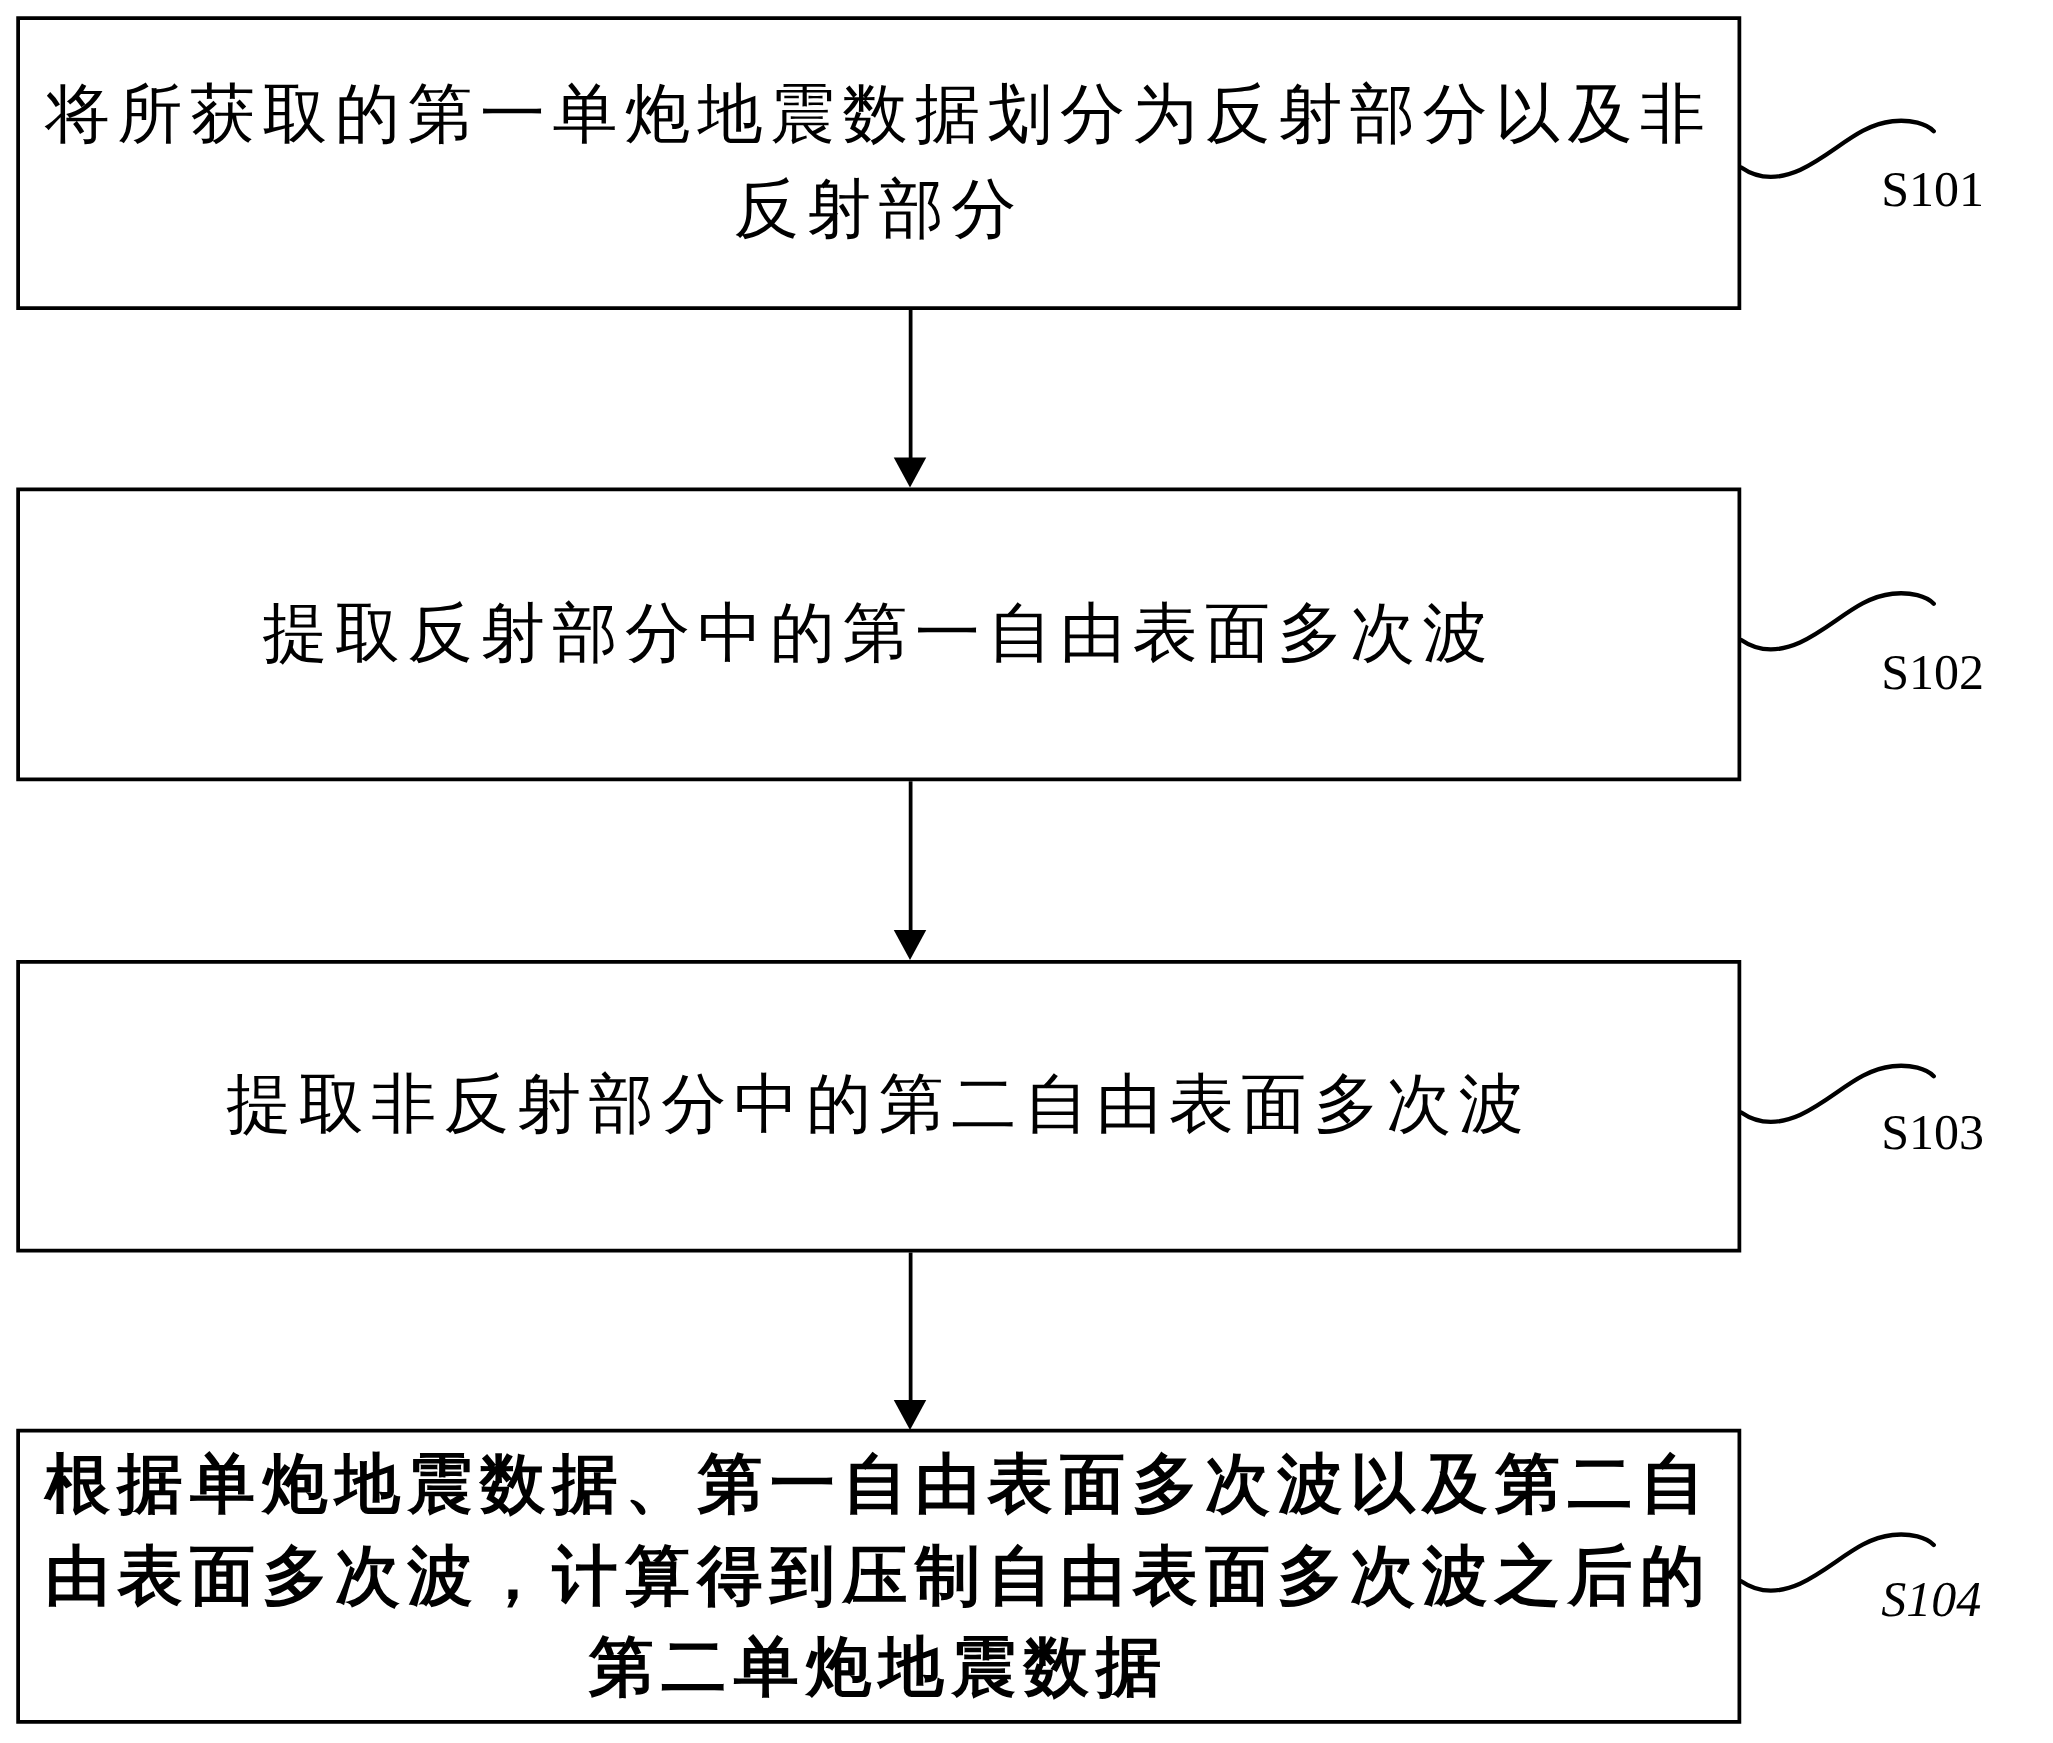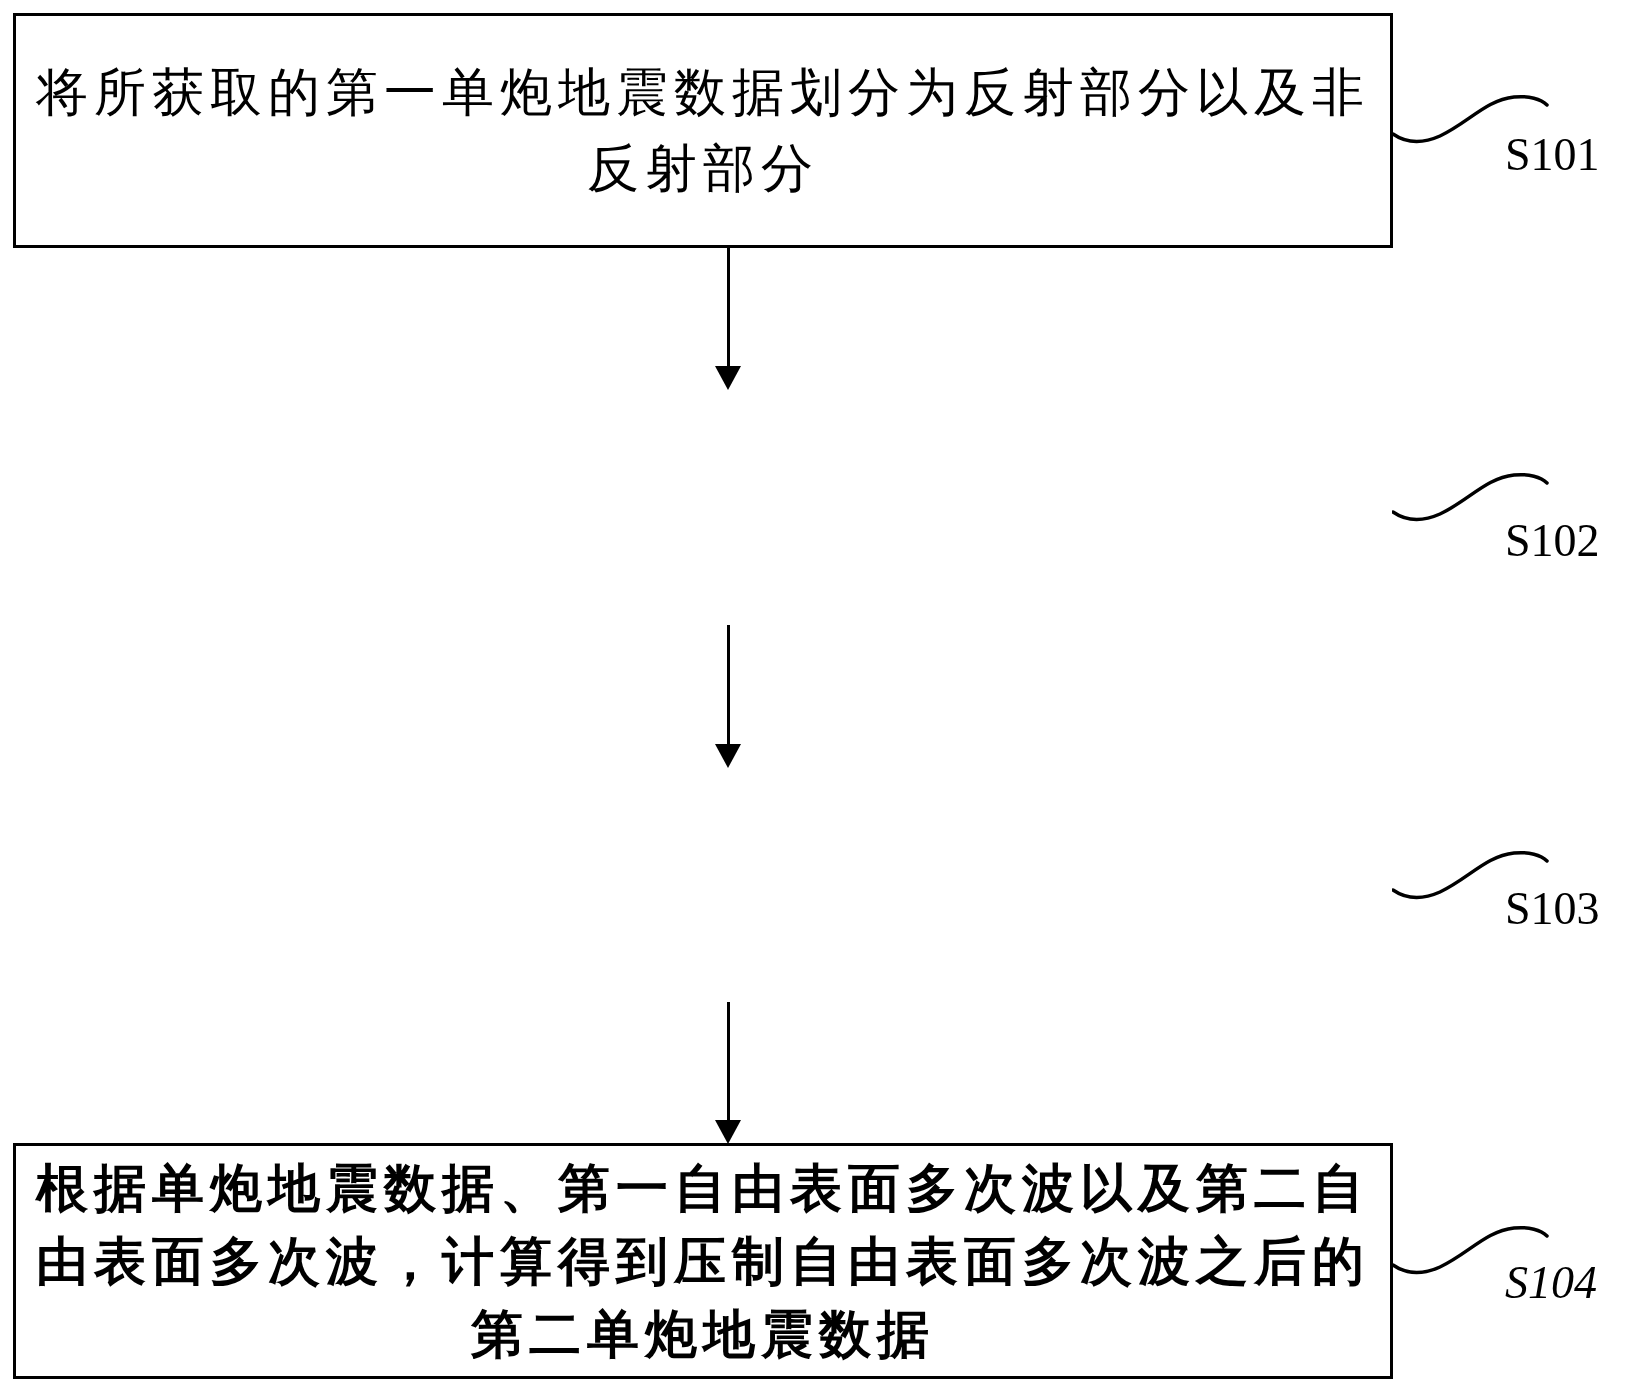--- a/index.html
+++ b/index.html
@@ -82,40 +82,46 @@
   .conn-1 { top: 94px; }
   .conn-2 { top: 472px; }
   .conn-3 { top: 850px; }
   .conn-4 { top: 1225px; }
   .connector svg { display: block; }
 
   .step-label {
     position: absolute;
     left: 1505px;
     width: 135px;
-    font-size: 46px;
+    font-size: 40px;
     line-height: 1.1;
     white-space: nowrap;
   }
   .label-1 { top: 130px; }
   .label-2 { top: 516px; }
   .label-3 { top: 884px; }
   .label-4 { top: 1258px; font-style: italic; }
 </style>
 </head>
 <body>
 
 <div class="canvas">
 
   <div class="step-box box-1">
     <div class="step-text">将所获取的第一单炮地震数据划分为反射部分以及非
 反射部分</div>
   </div>
 
+  <div class="step-box box-2">
+    <div class="step-text">提取反射部分中的第一自由表面多次波</div>
+  </div>
 
+  <div class="step-box box-3">
+    <div class="step-text">提取非反射部分中的第二自由表面多次波</div>
+  </div>
 
   <div class="step-box box-4">
     <div class="step-text">根据单炮地震数据、第一自由表面多次波以及第二自
 由表面多次波，计算得到压制自由表面多次波之后的
 第二单炮地震数据</div>
   </div>
 
   <div class="flow-arrow arrow-1">
     <div class="shaft"></div>
     <div class="head"></div>

